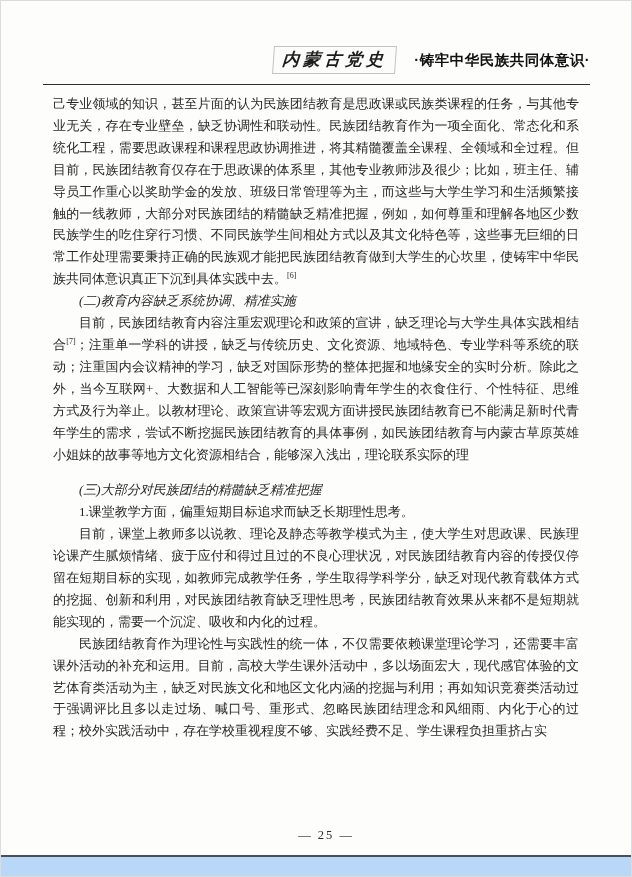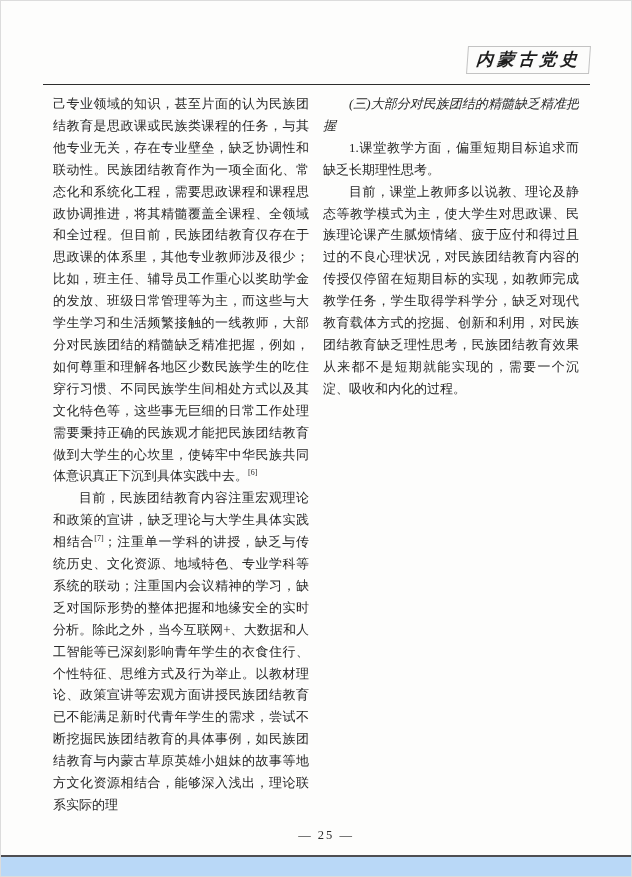--- a/index.html
+++ b/index.html
@@ -19,21 +19,21 @@
     font-size:17px; font-weight:bold; font-style:italic; letter-spacing:4px;
     color:#1d1d1d; white-space:nowrap;
   }
   .column-title {
     font-family:"Liberation Sans","DejaVu Sans",sans-serif;
     font-weight:bold; font-size:14.5px; letter-spacing:0.5px; color:#111;
     white-space:nowrap;
   }
   .header-rule { border:0; border-top:1.6px solid #2d2d2d; margin:9px 41px 0 42px; }
   .columns {
-    display:flex; gap:14px; margin:8px 52px 0 52px; height:736px; overflow:hidden;
+    display:flex; gap:14px; margin:8px 52px 0 52px; height:736px; overflow:hidden;flex-direction:column;
   }
   .col { flex:1; min-width:0; }
   .body-p {
     margin:0; font-size:13px; line-height:21.9px;
     text-align:justify; text-justify:inter-ideograph;
     word-break:break-all; color:#272727;
   }
   .indent { text-indent:2em; }
   .kai { font-style:italic; }
   sup.fn { font-size:8px; line-height:0; vertical-align:super; letter-spacing:0; }
@@ -46,35 +46,38 @@
 </style>
 </head>
 <body>
 
 <div class="page">
 
   <div class="page-header">
     <div class="logo-box">
       <span>内蒙古党史</span>
     </div>
+    <div class="column-title">·铸牢中华民族共同体意识·</div>
   </div>
 
   <hr class="header-rule" style="border-top-color: rgb(45, 45, 45);">
 
   <div class="columns">
 
     <div class="col">
       <p class="body-p"><span>己专业领域的知识，甚至片面的认为民族团结教育是思政课或民族类课程的任务，与其他专业无关，存在专业壁垒，缺乏协调性和联动性。民族团结教育作为一项全面化、常态化和系统化工程，需要思政课程和课程思政协调推进，将其精髓覆盖全课程、全领域和全过程。但目前，民族团结教育仅存在于思政课的体系里，其他专业教师涉及很少；比如，班主任、辅导员工作重心以奖助学金的发放、班级日常管理等为主，而这些与大学生学习和生活频繁接触的一线教师，大部分对民族团结的精髓缺乏精准把握，例如，如何尊重和理解各地区少数民族学生的吃住穿行习惯、不同民族学生间相处方式以及其文化特色等，这些事无巨细的日常工作处理需要秉持正确的民族观才能把民族团结教育做到大学生的心坎里，使铸牢中华民族共同体意识真正下沉到具体实践中去。</span><sup class="fn">[6]</sup></p>
+      <p class="body-p indent kai">(二)教育内容缺乏系统协调、精准实施</p>
       <p class="body-p indent"><span>目前，民族团结教育内容注重宏观理论和政策的宣讲，缺乏理论与大学生具体实践相结合</span><sup class="fn">[7]</sup><span>；注重单一学科的讲授，缺乏与传统历史、文化资源、地域特色、专业学科等系统的联动；注重国内会议精神的学习，缺乏对国际形势的整体把握和地缘安全的实时分析。除此之外，当今互联网+、大数据和人工智能等已深刻影响青年学生的衣食住行、个性特征、思维方式及行为举止。以教材理论、政策宣讲等宏观方面讲授民族团结教育已不能满足新时代青年学生的需求，尝试不断挖掘民族团结教育的具体事例，如民族团结教育与内蒙古草原英雄小姐妹的故事等地方文化资源相结合，能够深入浅出，理论联系实际的理</span></p>
     </div>
 
     <div class="col">
       <p class="body-p indent kai">(三)大部分对民族团结的精髓缺乏精准把握</p>
       <p class="body-p indent">1.课堂教学方面，偏重短期目标追求而缺乏长期理性思考。</p>
       <p class="body-p indent">目前，课堂上教师多以说教、理论及静态等教学模式为主，使大学生对思政课、民族理论课产生腻烦情绪、疲于应付和得过且过的不良心理状况，对民族团结教育内容的传授仅停留在短期目标的实现，如教师完成教学任务，学生取得学科学分，缺乏对现代教育载体方式的挖掘、创新和利用，对民族团结教育缺乏理性思考，民族团结教育效果从来都不是短期就能实现的，需要一个沉淀、吸收和内化的过程。</p>
+      <p class="body-p indent">民族团结教育作为理论性与实践性的统一体，不仅需要依赖课堂理论学习，还需要丰富课外活动的补充和运用。目前，高校大学生课外活动中，多以场面宏大，现代感官体验的文艺体育类活动为主，缺乏对民族文化和地区文化内涵的挖掘与利用；再如知识竞赛类活动过于强调评比且多以走过场、喊口号、重形式、忽略民族团结理念和风细雨、内化于心的过程；校外实践活动中，存在学校重视程度不够、实践经费不足、学生课程负担重挤占实</p>
     </div>
 
   </div>
 
   <div class="page-footer">— 25 —</div>
 
   <div class="bottom-line"></div>
   <div class="bottom-bar" style="background: rgb(185, 216, 247);"></div>
 
 </div>

